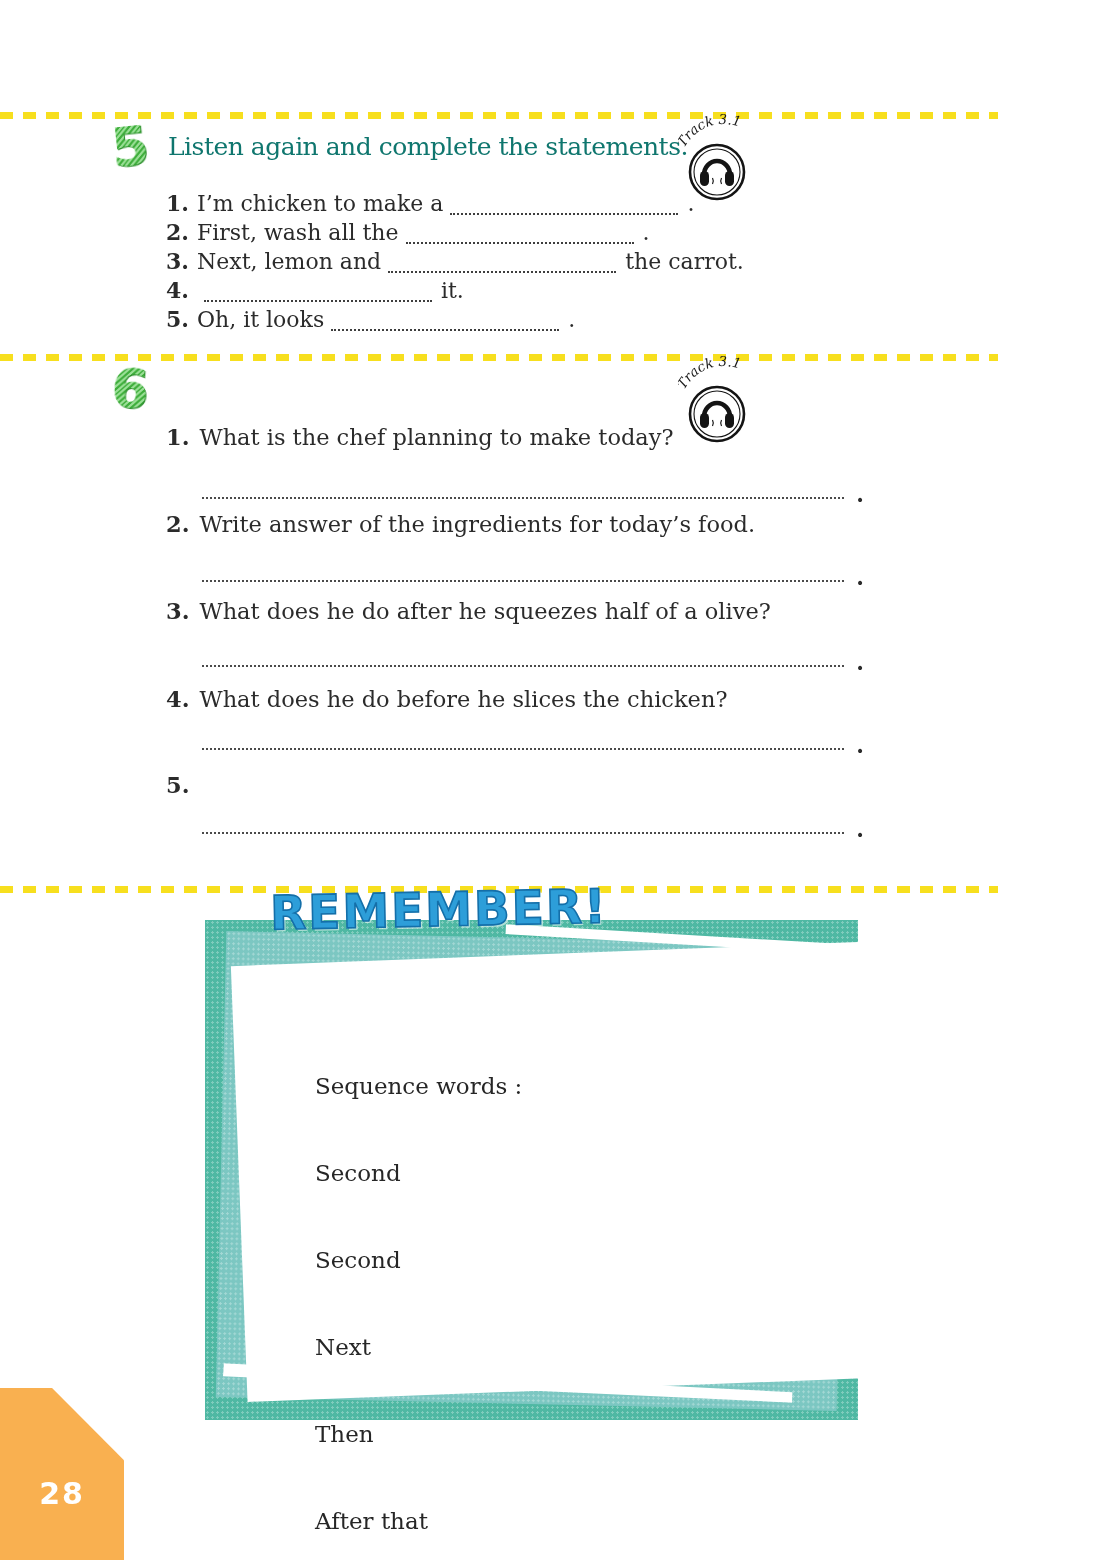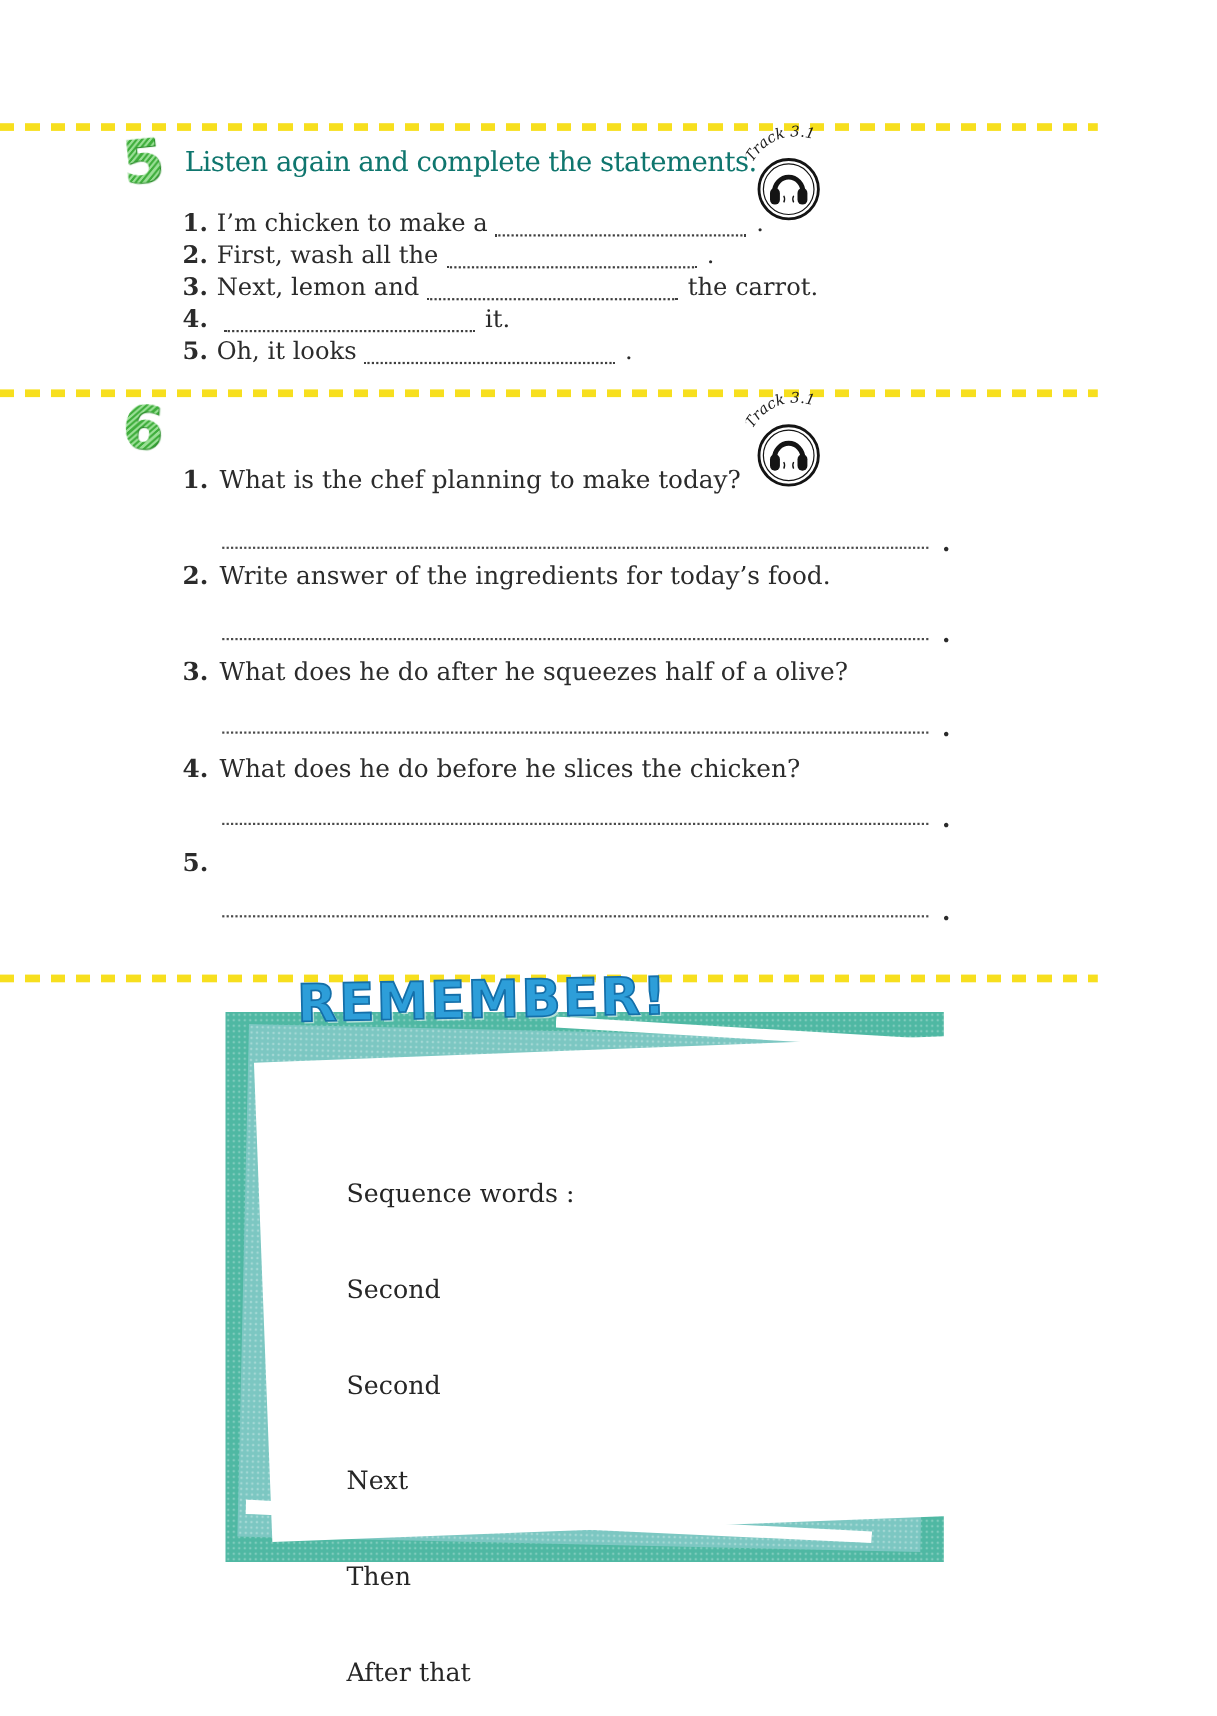--- a/index.html
+++ b/index.html
@@ -252,14 +252,17 @@
         <div class="rline">Next</div>
         <div class="rline">Then</div>
         <div class="rline">After that</div>
         
       </div>
       
       
     </div>
   </div>
 
+  <div class="tab">
+    <div class="tab-num">28</div>
+  </div>
 
 </div>
 
 </body></html>

